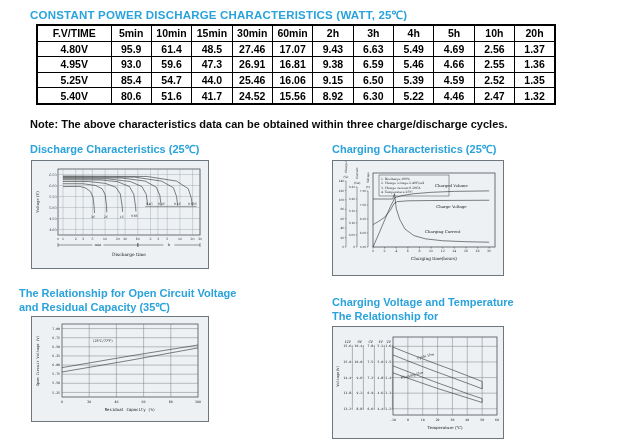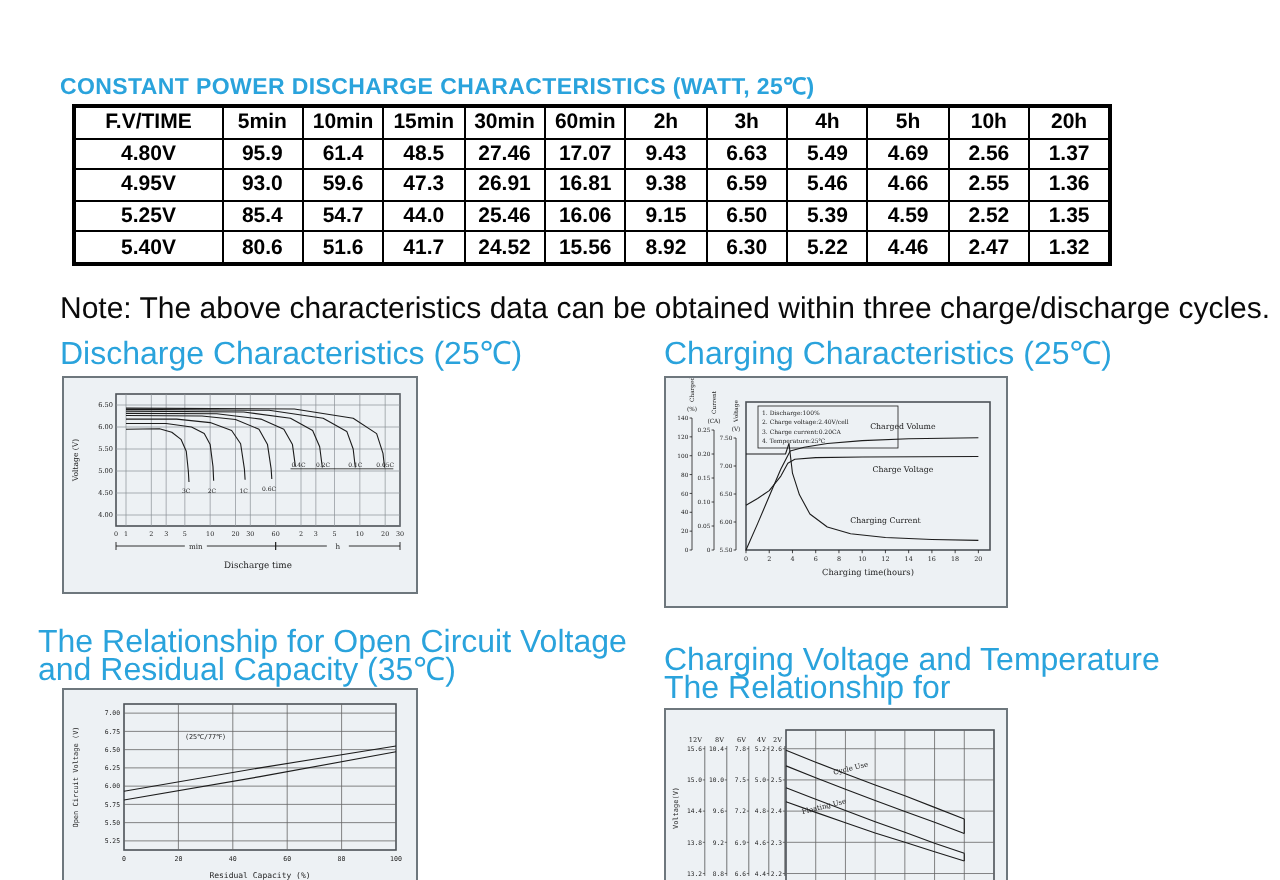--- a/index.html
+++ b/index.html
@@ -1,21 +1,21 @@
 <!DOCTYPE html>
 <html><head>
 <meta charset="utf-8">
 <style>
   html,body{margin:0;padding:0;background:#fff;}
   #page{position:relative;width:640px;height:440px;background:#ffffff;
         font-family:"Liberation Sans",sans-serif;overflow:hidden;}
-  .abs{position:absolute;margin-top:28px;}
+  .abs{position:absolute;}
   .doc-title{color:#2aa3dc;font-size:11.5px;font-weight:bold;letter-spacing:0.2px;}
-  .sec-title{color:#2aa3dc;font-size:16px;font-weight:normal;line-height:13.5px;}
-  .note{color:#0a0a0a;font-size:15px;font-weight:normal;}
+  .sec-title{color:#2aa3dc;font-size:11px;font-weight:bold;line-height:13.5px;}
+  .note{color:#0a0a0a;font-size:11px;font-weight:bold;}
   table.power{border-collapse:collapse;table-layout:fixed;width:520px;
               border:2px solid #000;background:#fff;}
   table.power th, table.power td{
       border:1px solid #000;font-size:10.5px;font-weight:bold;color:#000;
       text-align:center;vertical-align:middle;height:14.6px;padding:0;
       font-family:"Liberation Sans",sans-serif;}
   table.power col.c0{width:74px;}
   .panel{background:#edf1f4;border:1px solid #6e777d;box-sizing:border-box;}
   svg{display:block;}
 </style>

